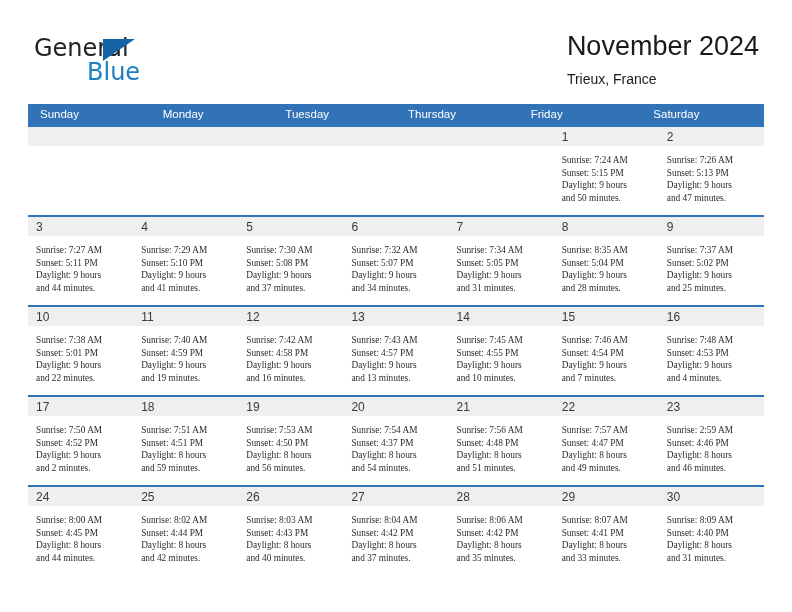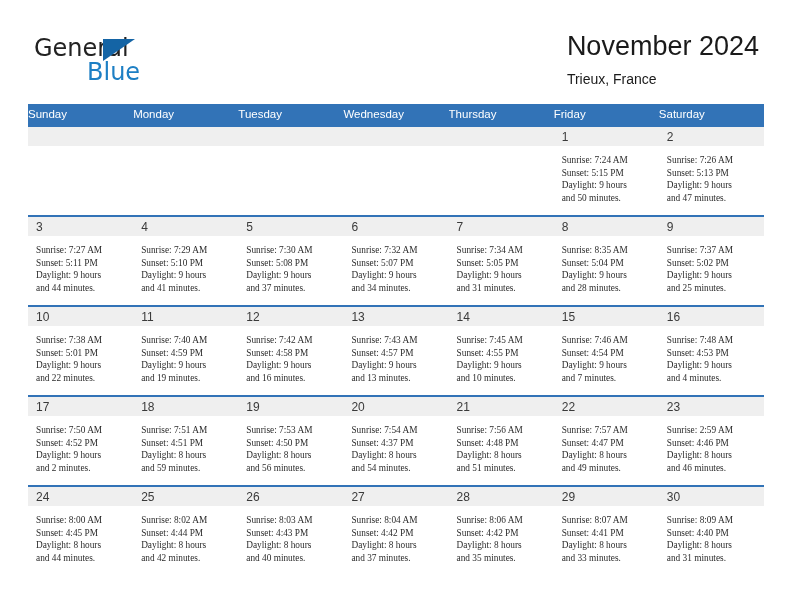--- a/index.html
+++ b/index.html
@@ -98,21 +98,21 @@
   }
   .weekday-row {
     display: flex;
     width: 736px;
     height: 21px;
     background: #3273b7;
   }
   .weekday {
     flex: 1 1 0;
     box-sizing: border-box;
-    padding-left: 0;
+    padding-left: 12px;
     font-size: 11.5px;
     line-height: 21px;
     color: #ffffff;
     font-family: "Liberation Sans", sans-serif;
     white-space: nowrap;
     overflow: hidden;
   }
 
   .week-row {
     display: flex;
@@ -174,21 +174,20 @@
     </div>
 
   </div>
 
   <div class="calendar">
 
     <div class="weekday-row">
       <div class="weekday">Sunday</div>
       <div class="weekday">Monday</div>
       <div class="weekday">Tuesday</div>
-      <div class="weekday">Wednesday</div>
       <div class="weekday">Thursday</div>
       <div class="weekday">Friday</div>
       <div class="weekday">Saturday</div>
     </div>
 
     <div id="weeks-container">
         <div class="week-row">
           <div class="day-cell empty">
             <div class="day-number-band"><span class="day-number"></span></div>
           </div>

